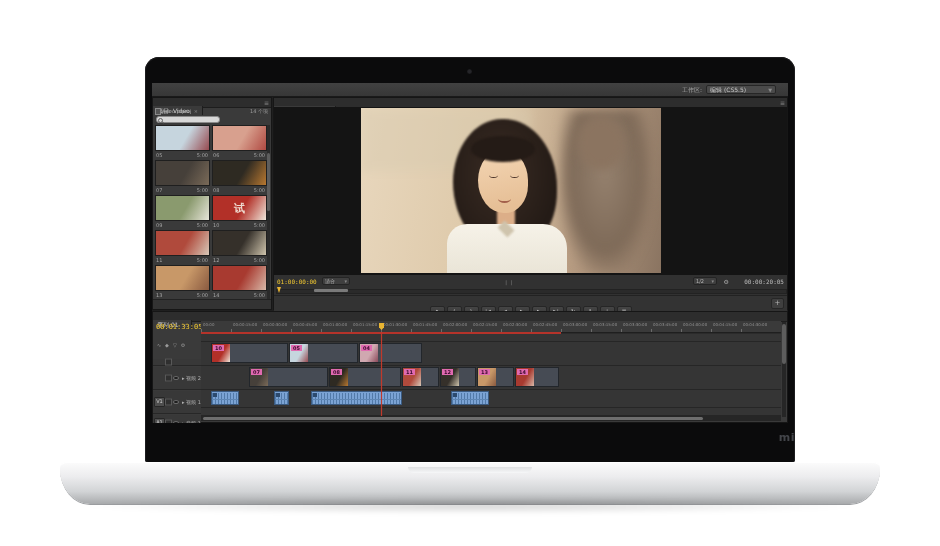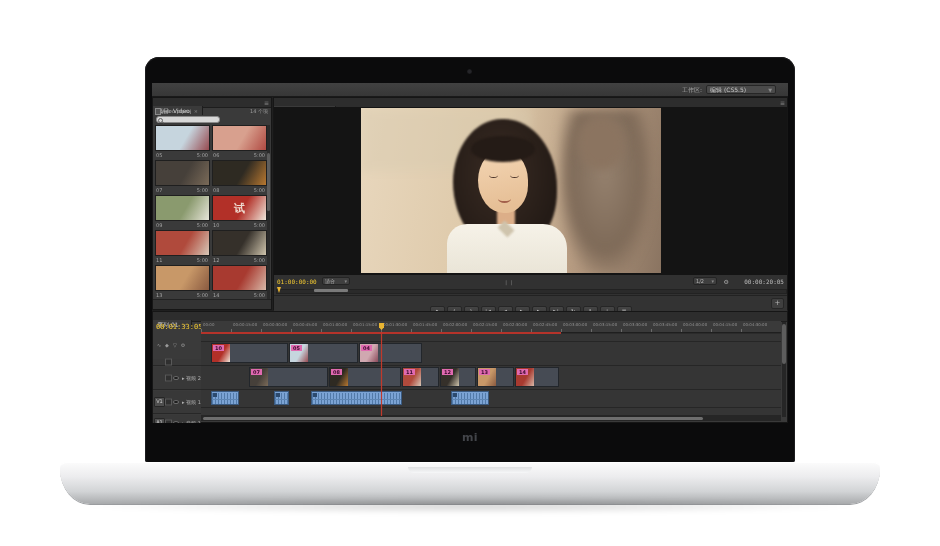--- a/index.html
+++ b/index.html
@@ -4,21 +4,21 @@
 <style>
   html,body{margin:0;padding:0;background:#fff;}
   .stage{position:relative;width:940px;height:546px;background:#fff;overflow:hidden;
          font-family:"DejaVu Sans",sans-serif;}
   
   .screen{position:absolute;left:145px;top:57px;width:650px;height:406px;
           background:#0b0b0c;border-radius:14px 14px 4px 4px;
           box-shadow:inset 0 0 0 1px #1c1c1e;}
   .webcam{position:absolute;left:322px;top:12px;width:5px;height:5px;border-radius:50%;
           background:#26262a;box-shadow:inset 0 0 1px #000;}
-  .brand{position:absolute;left:0;right:0;top:374px;text-align:center;
+  .brand{position:absolute;left:0;right:0;top:374px;text-align:right;
          color:#43454a;font-size:11px;font-weight:bold;letter-spacing:0.5px;}
   .base{position:absolute;left:60px;top:462px;width:820px;height:42px;
         background:linear-gradient(180deg,#fcfcfc 0%,#ececee 35%,#d2d4d6 70%,#a8aaac 100%);
         border-radius:8px 8px 30px 30px / 5px 5px 36px 36px;
         box-shadow:0 1px 0 #9b9da0, inset 0 1px 0 #ffffff;}
   .latch{position:absolute;left:50%;margin-left:-62px;top:5px;width:124px;height:6px;
          background:linear-gradient(180deg,#dfe0e2,#f6f7f8);border-radius:0 0 6px 6px;}
   .floor-shadow{position:absolute;left:85px;top:498px;width:770px;height:16px;
         background:radial-gradient(ellipse at 50% 50%,rgba(0,0,0,0.16),rgba(0,0,0,0) 72%);
         filter:blur(2px);}

